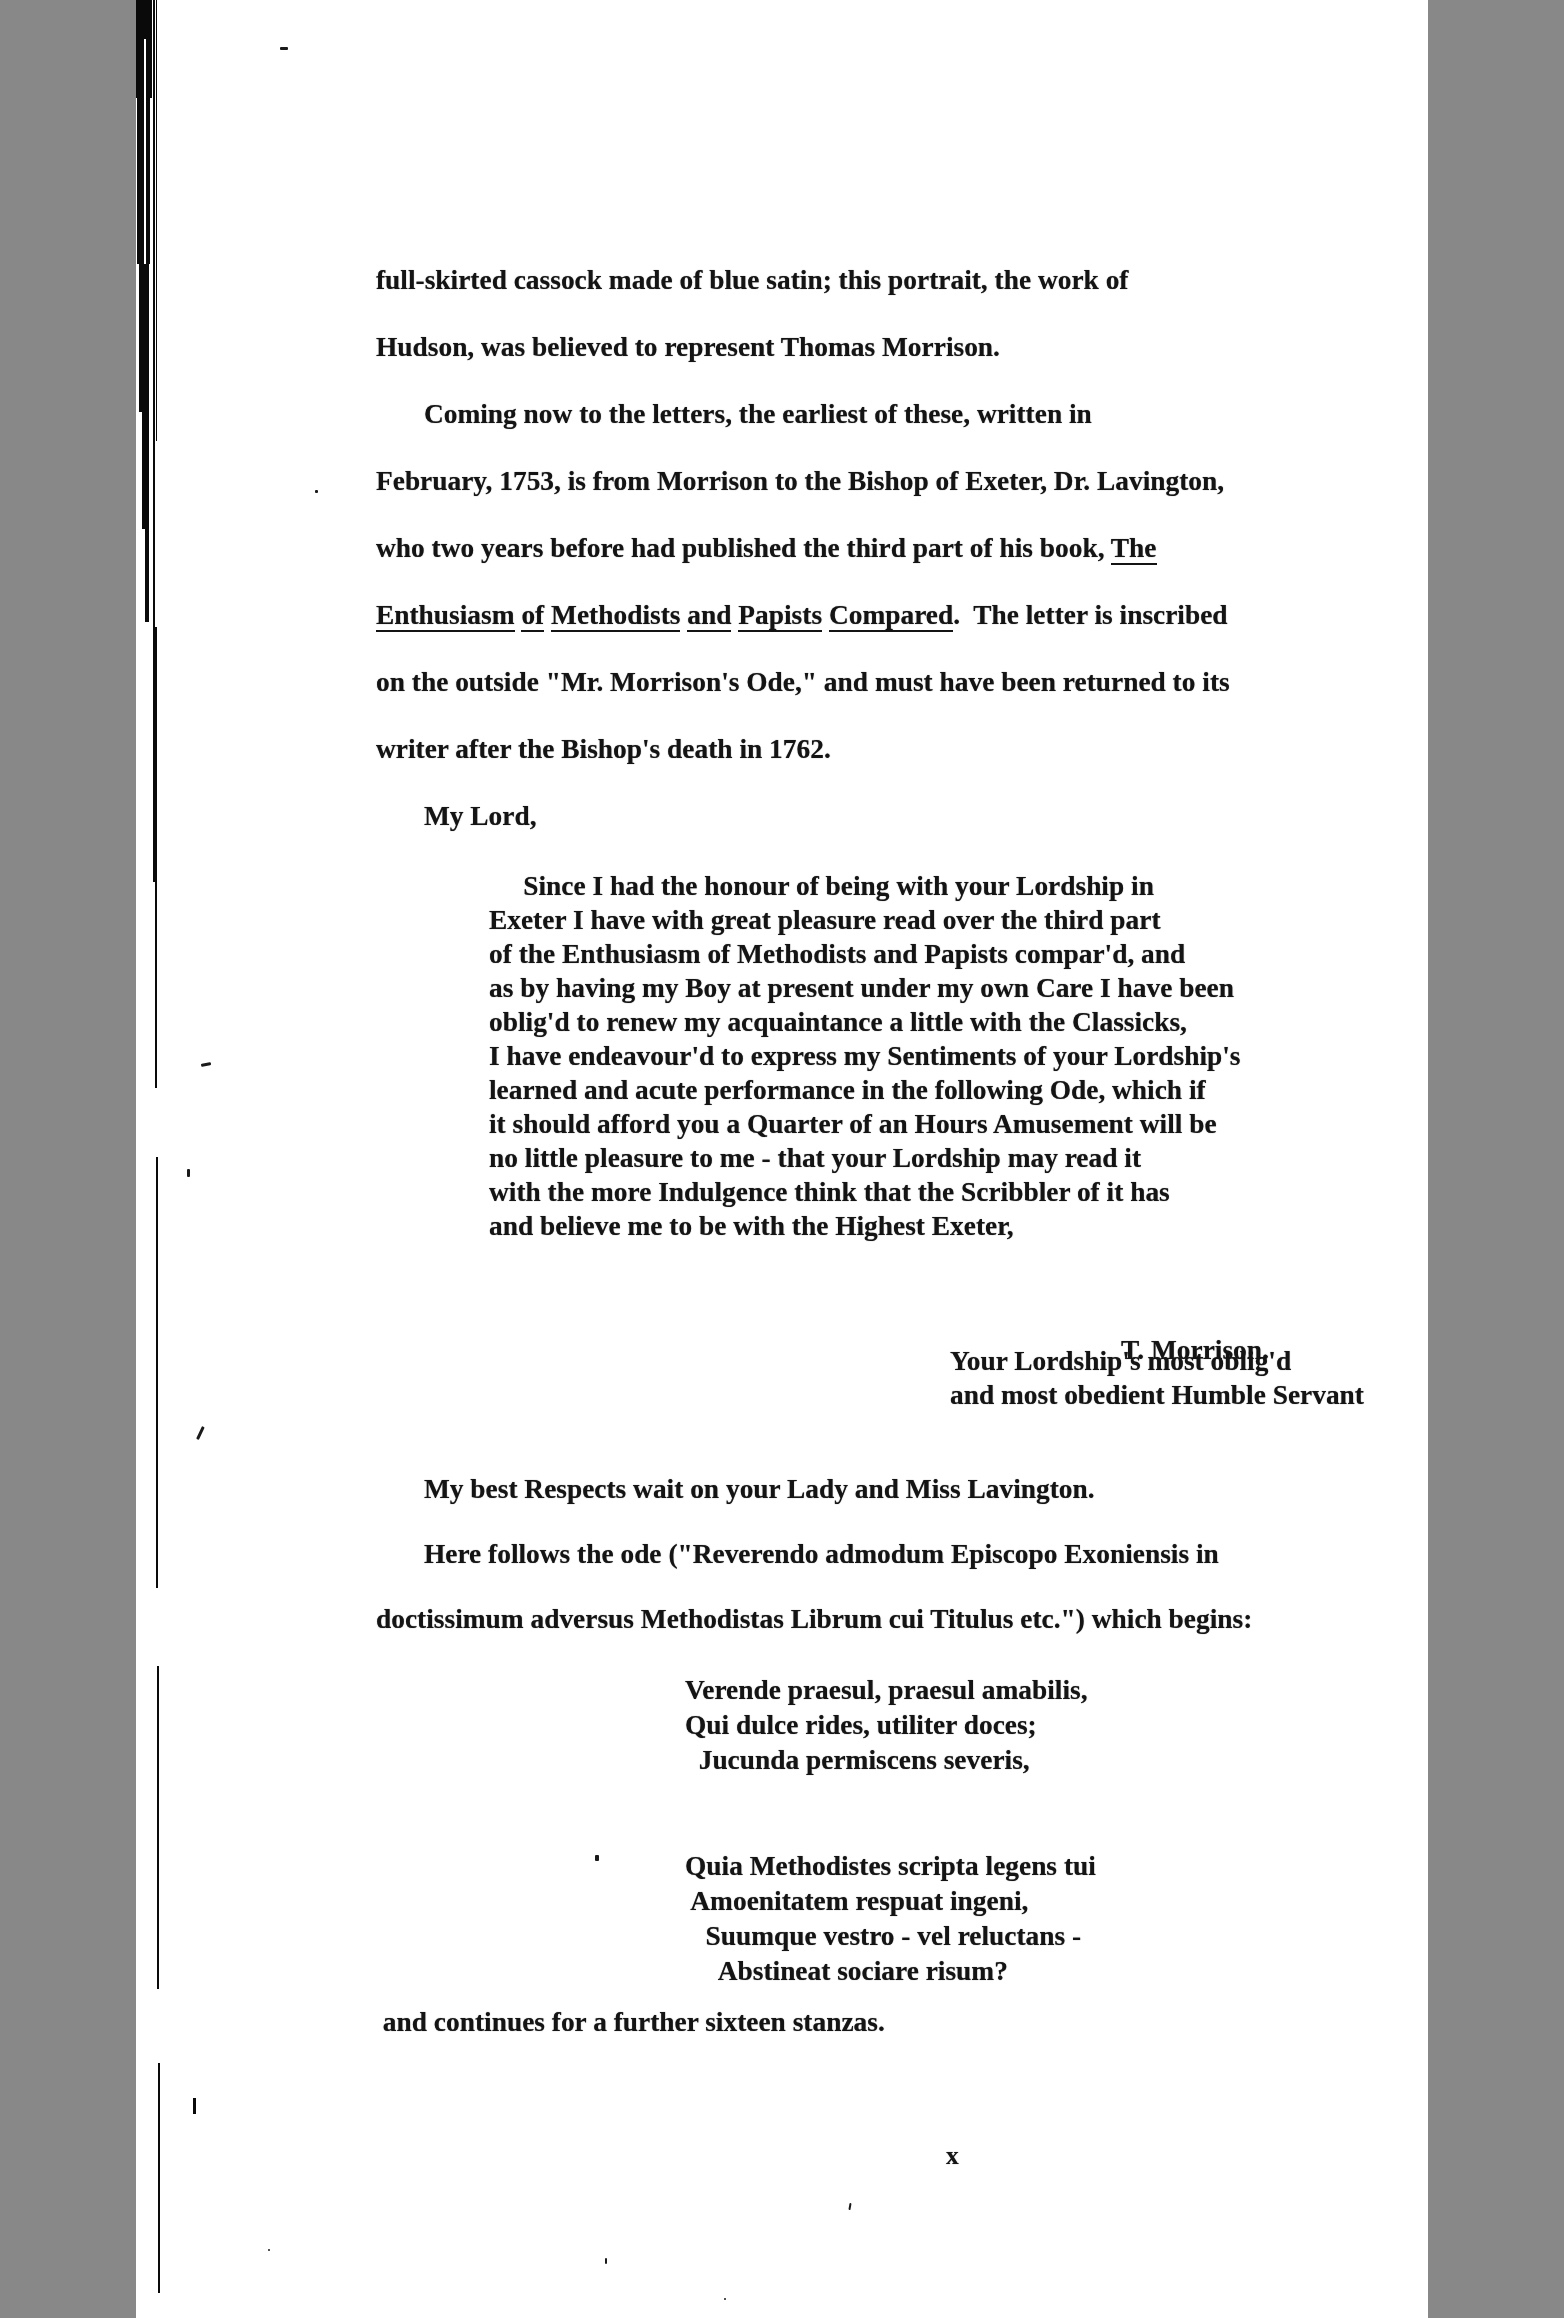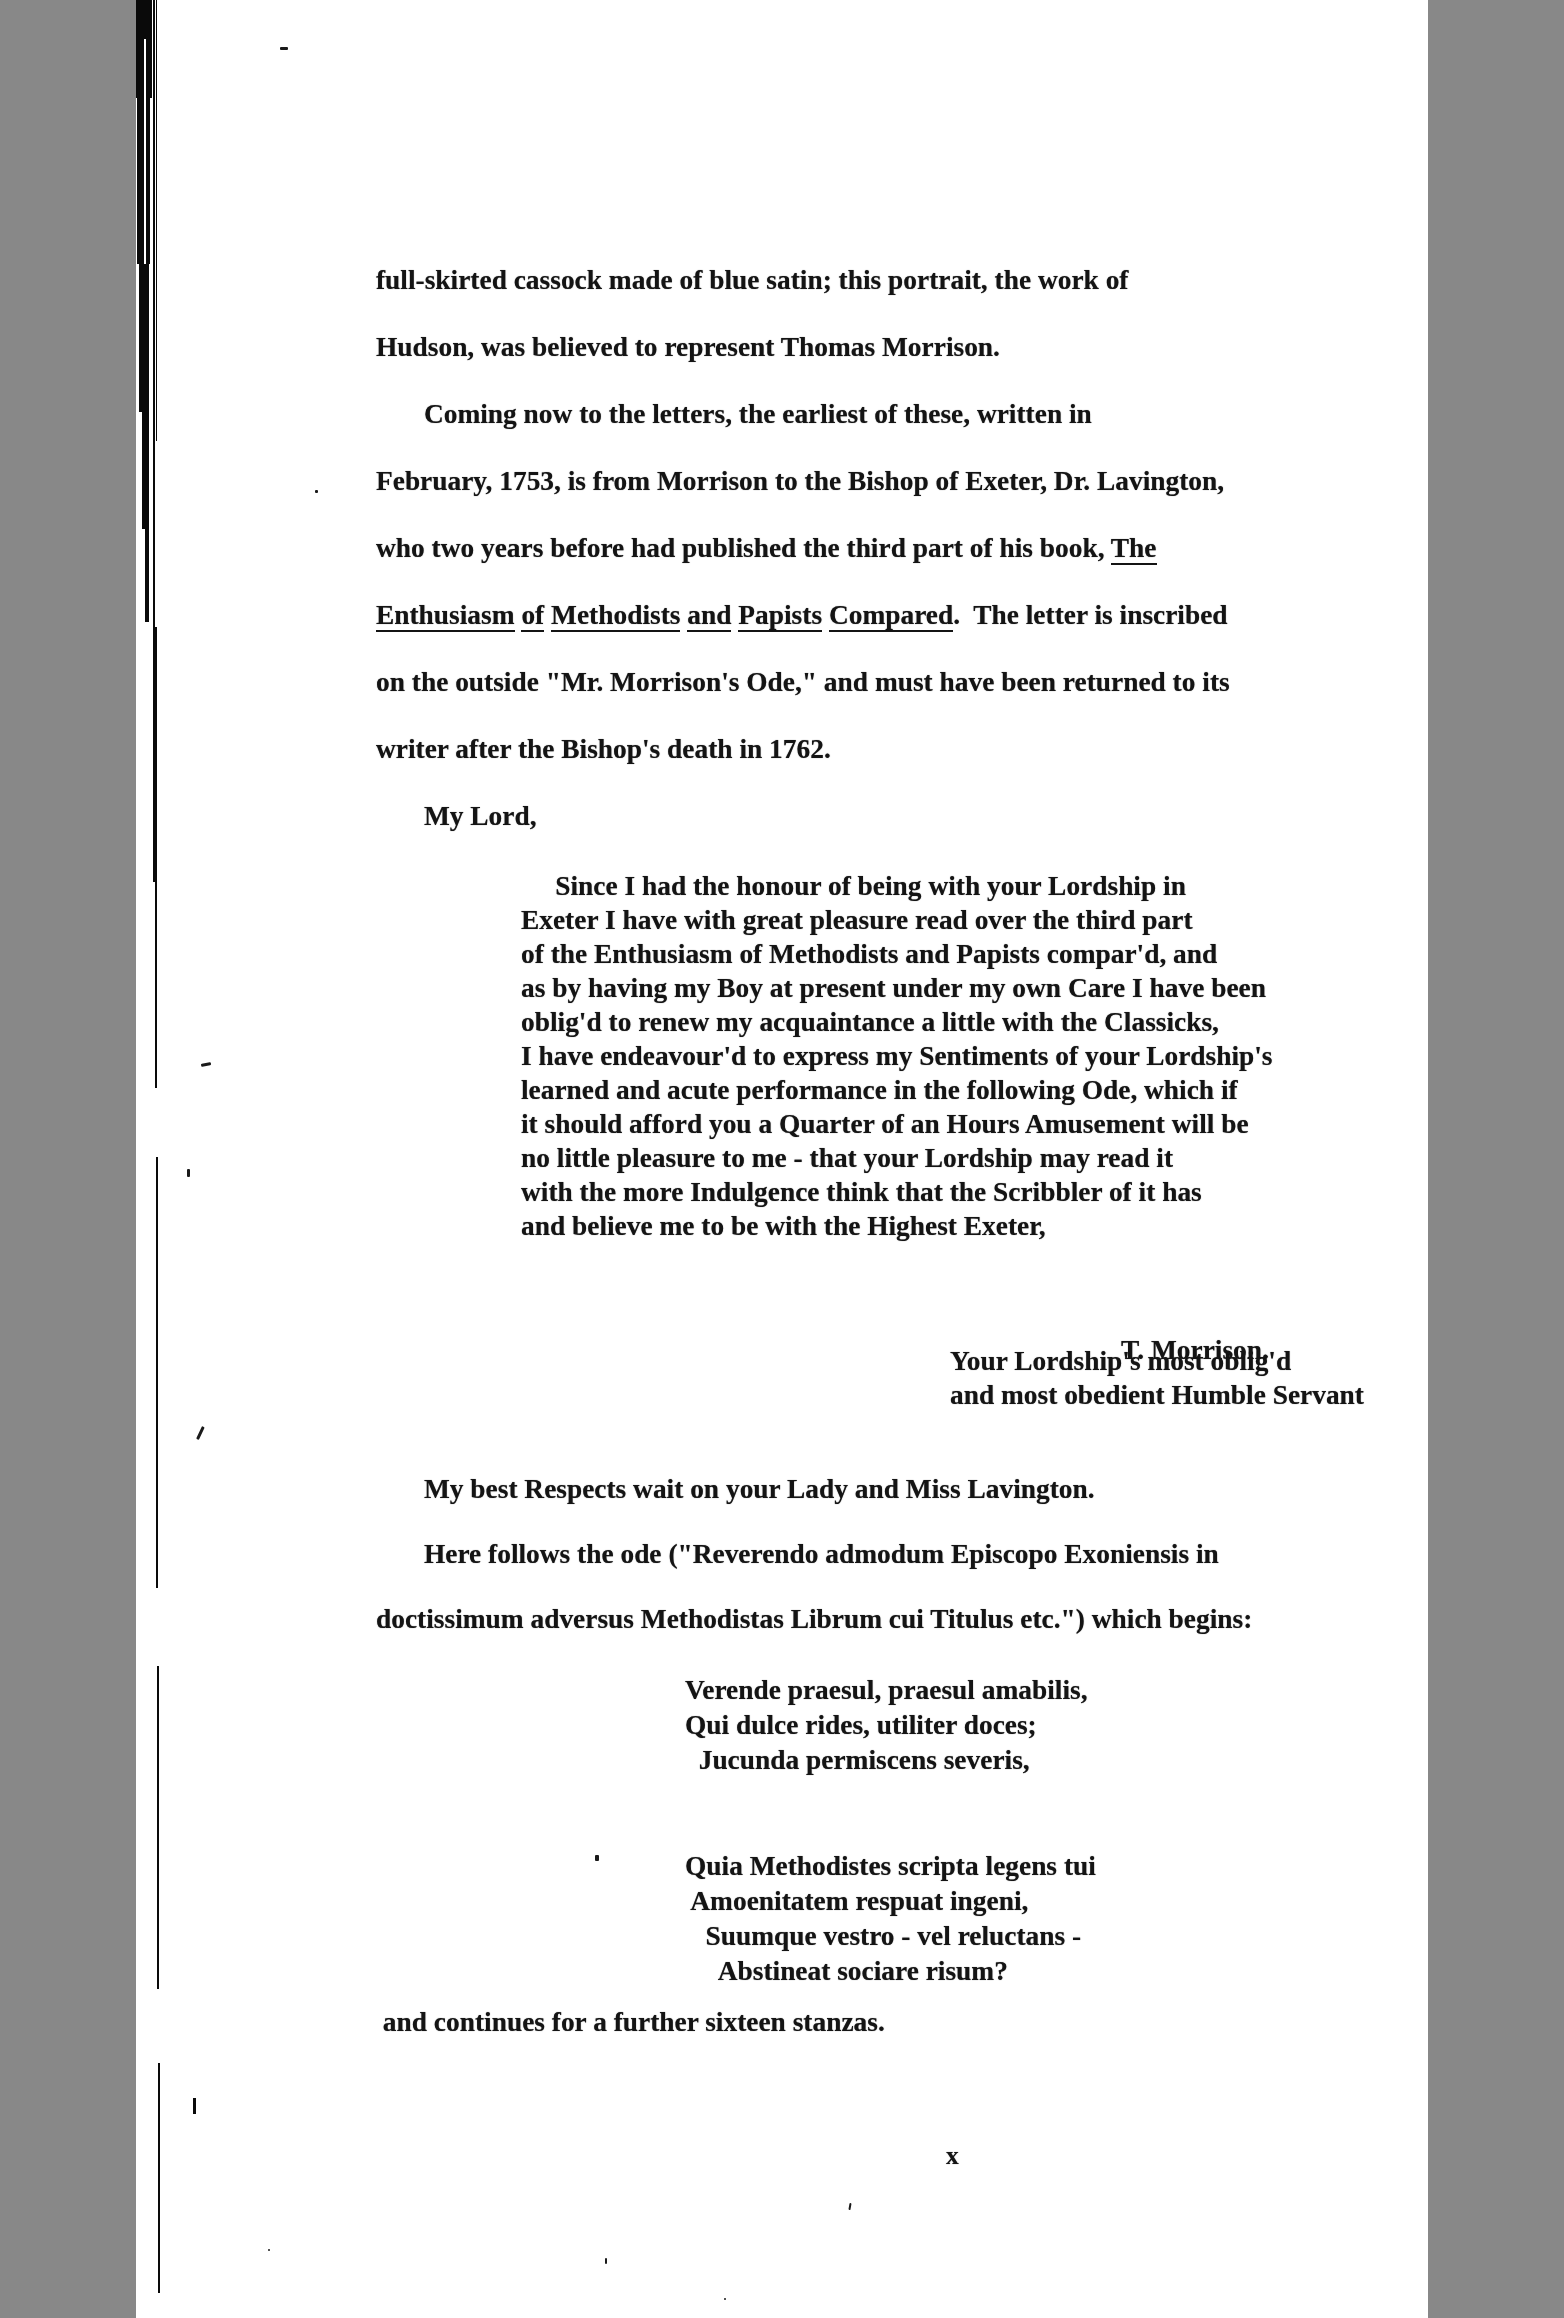--- a/index.html
+++ b/index.html
@@ -8,21 +8,21 @@
     background:#ffffff; overflow:hidden;
     font-family:Liberation Serif, serif;
     font-weight:700; color:#141414;
     text-shadow:0 0 1px rgba(0,0,0,0.55);
   }
   .line { white-space:pre; }
   .u { border-bottom:2.9px solid currentColor; }
   .tblock { position:absolute; font-size:27.4px; }
 
   #para-intro        { left:240px; top:247px;  line-height:67px; }
-  #letter-body       { left:353px; top:869px;  line-height:34px;margin-left:32px; }
+  #letter-body       { left:353px; top:869px;  line-height:34px; }
   #closing           { left:814px; top:1344px; line-height:34px; }
   #signature         { left:985px; top:1336px; line-height:29px; }
   #ps-ode-intro      { left:240px; top:1457px; line-height:65px; }
   #stanza-1          { left:549px; top:1673px; line-height:35px; }
   #stanza-2          { left:549px; top:1849px; line-height:35px; }
   #ending-line       { left:240px; top:2008px; line-height:29px; }
   #page-number       { left:810px; top:2143px; line-height:25.5px; font-size:25.5px; }
 
   .artifact { position:absolute; background:#0a0a0a; }
   .speck    { position:absolute; background:#1a1a1a; border-radius:1px; }

